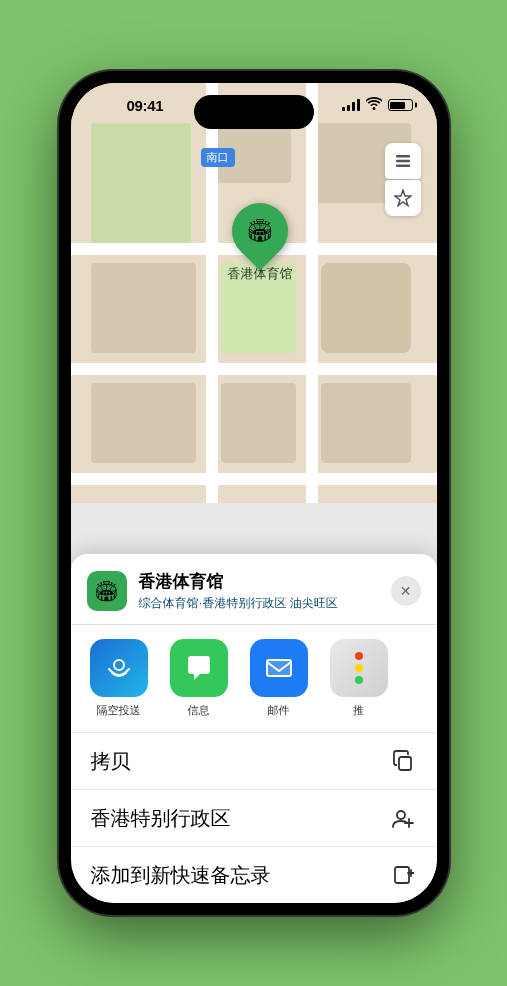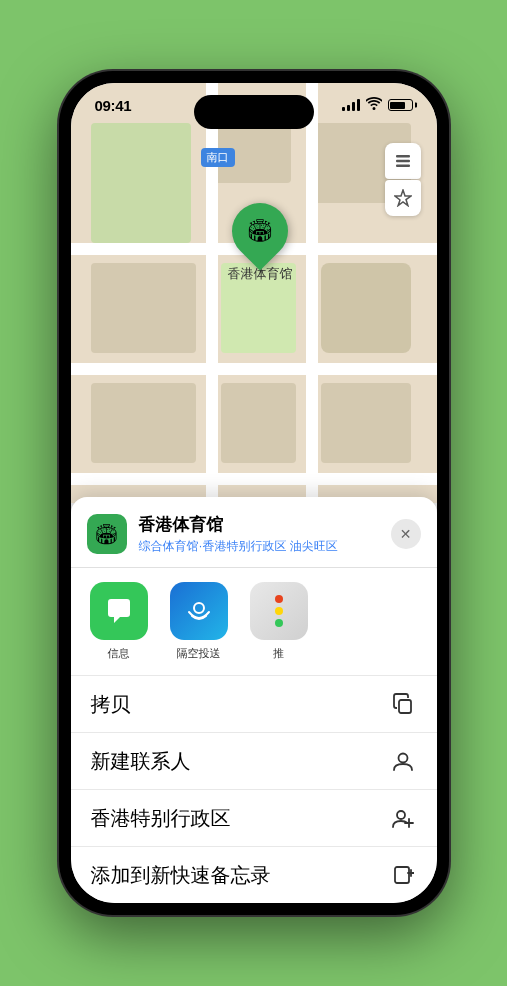--- a/index.html
+++ b/index.html
@@ -44,20 +44,21 @@
       align-items: flex-start;
       padding: 14px 24px 0;
       z-index: 100;
     }
 
     .status-time {
       font-size: 15px;
       font-weight: 600;
       color: #000;
       letter-spacing: -0.3px;
+      margin-left: 32px;
     }
 
     .status-icons {
       display: flex;
       align-items: center;
       gap: 6px;
     }
 
     .signal-bars {
       display: flex;
@@ -280,21 +281,21 @@
     }
 
     .sheet-title {
       font-size: 17px;
       font-weight: 600;
       color: #000;
     }
 
     .sheet-subtitle {
       font-size: 12px;
-      color: #3b82f6;
+      color: #0c4a6e;
       margin-top: 2px;
     }
 
     .sheet-close {
       width: 30px;
       height: 30px;
       background: #e8e8e8;
       border-radius: 50%;
       display: flex;
       justify-content: center;
@@ -486,39 +487,49 @@
         <div class="sheet-title-group">
           <div class="sheet-title">香港体育馆</div>
           <div class="sheet-subtitle">综合体育馆·香港特别行政区 油尖旺区</div>
         </div>
         <div class="sheet-close">✕</div>
       </div>
 
       <div class="share-row">
 
         <div class="share-item">
-          <div class="share-icon-wrap messages">
-            <svg width="34" height="34" viewBox="0 0 34 34">
-              <path d="M6 8 Q6 5 9 5 H25 Q28 5 28 8 V20 Q28 23 25 23 H18 L12 29 L12 23 H9 Q6 23 6 20 Z" fill="white"></path>
-            </svg>
-          </div>
-          <span class="share-label">信息</span>
-        </div>
-
-        <div class="share-item">
           <div class="share-icon-wrap airdrop">
             <svg width="34" height="34" viewBox="0 0 34 34">
               <circle cx="17" cy="14" r="5" fill="none" stroke="white" stroke-width="2"></circle>
               <path d="M10 22 Q17 28 24 22" fill="none" stroke="white" stroke-width="2" stroke-linecap="round"></path>
               <path d="M7 18 Q17 30 27 18" fill="none" stroke="white" stroke-width="2" stroke-linecap="round"></path>
             </svg>
           </div>
           <span class="share-label">隔空投送</span>
         </div>
 
+        <div class="share-item">
+          <div class="share-icon-wrap messages">
+            <svg width="34" height="34" viewBox="0 0 34 34">
+              <path d="M6 8 Q6 5 9 5 H25 Q28 5 28 8 V20 Q28 23 25 23 H18 L12 29 L12 23 H9 Q6 23 6 20 Z" fill="white"></path>
+            </svg>
+          </div>
+          <span class="share-label">信息</span>
+        </div>
+
+        <div class="share-item">
+          <div class="share-icon-wrap mail">
+            <svg width="34" height="34" viewBox="0 0 34 34">
+              <rect x="5" y="9" width="24" height="16" rx="2" fill="white" opacity="0.2"></rect>
+              <rect x="5" y="9" width="24" height="16" rx="2" fill="none" stroke="white" stroke-width="2"></rect>
+              <path d="M5 11 L17 20 L29 11" fill="none" stroke="white" stroke-width="2"></path>
+            </svg>
+          </div>
+          <span class="share-label">邮件</span>
+        </div>
 
 
         <div class="share-item">
           <div class="share-icon-wrap more" style="flex-direction:column; gap:4px;">
             <div style="width:8px;height:8px;border-radius:50%;background:#e8441e;"></div>
             <div style="width:8px;height:8px;border-radius:50%;background:#ffd60a;"></div>
             <div style="width:8px;height:8px;border-radius:50%;background:#34c759;"></div>
           </div>
           <span class="share-label">推</span>
         </div>
@@ -528,29 +539,20 @@
       <div class="action-row">
         <span class="action-label">拷贝</span>
         <div class="action-icon">
           <svg width="22" height="22" viewBox="0 0 22 22">
             <rect x="7" y="7" width="12" height="13" rx="2" fill="none" stroke="#333" stroke-width="1.8"></rect>
             <path d="M5 15 H4 Q2 15 2 13 V3 Q2 1 4 1 H14 Q16 1 16 3 V5" fill="none" stroke="#333" stroke-width="1.8"></path>
           </svg>
         </div>
       </div>
 
-      <div class="action-row">
-        <span class="action-label">新建联系人</span>
-        <div class="action-icon">
-          <svg width="22" height="22" viewBox="0 0 22 22">
-            <circle cx="11" cy="8" r="4.5" fill="none" stroke="#333" stroke-width="1.8"></circle>
-            <path d="M2 20 Q2 14 11 14 Q20 14 20 20" fill="none" stroke="#333" stroke-width="1.8" stroke-linecap="round"></path>
-          </svg>
-        </div>
-      </div>
 
       <div class="action-row">
         <span class="action-label">香港特别行政区</span>
         <div class="action-icon">
           <svg width="22" height="22" viewBox="0 0 22 22">
             <circle cx="9" cy="8" r="4" fill="none" stroke="#333" stroke-width="1.8"></circle>
             <path d="M1 20 Q1 14 9 14 Q13 14 15.5 16" fill="none" stroke="#333" stroke-width="1.8" stroke-linecap="round"></path>
             <line x1="17" y1="12" x2="17" y2="20" stroke="#333" stroke-width="1.8" stroke-linecap="round"></line>
             <line x1="13" y1="16" x2="21" y2="16" stroke="#333" stroke-width="1.8" stroke-linecap="round"></line>
           </svg>

